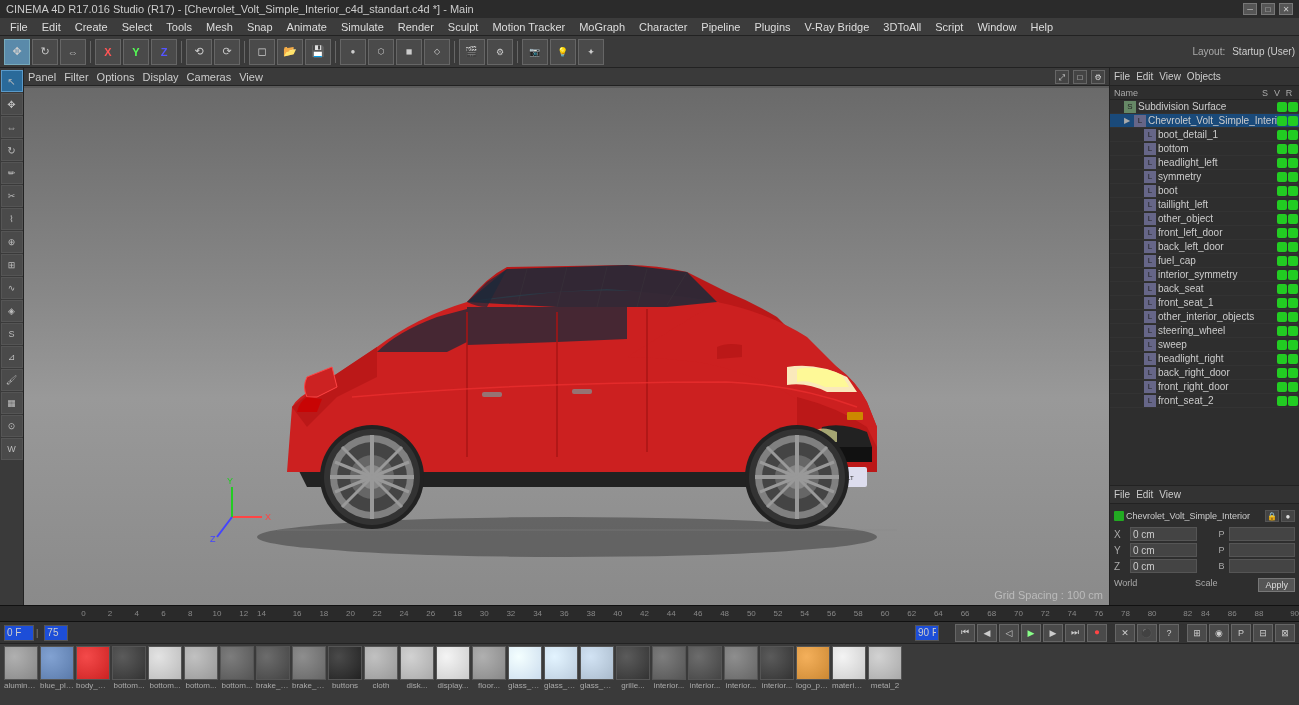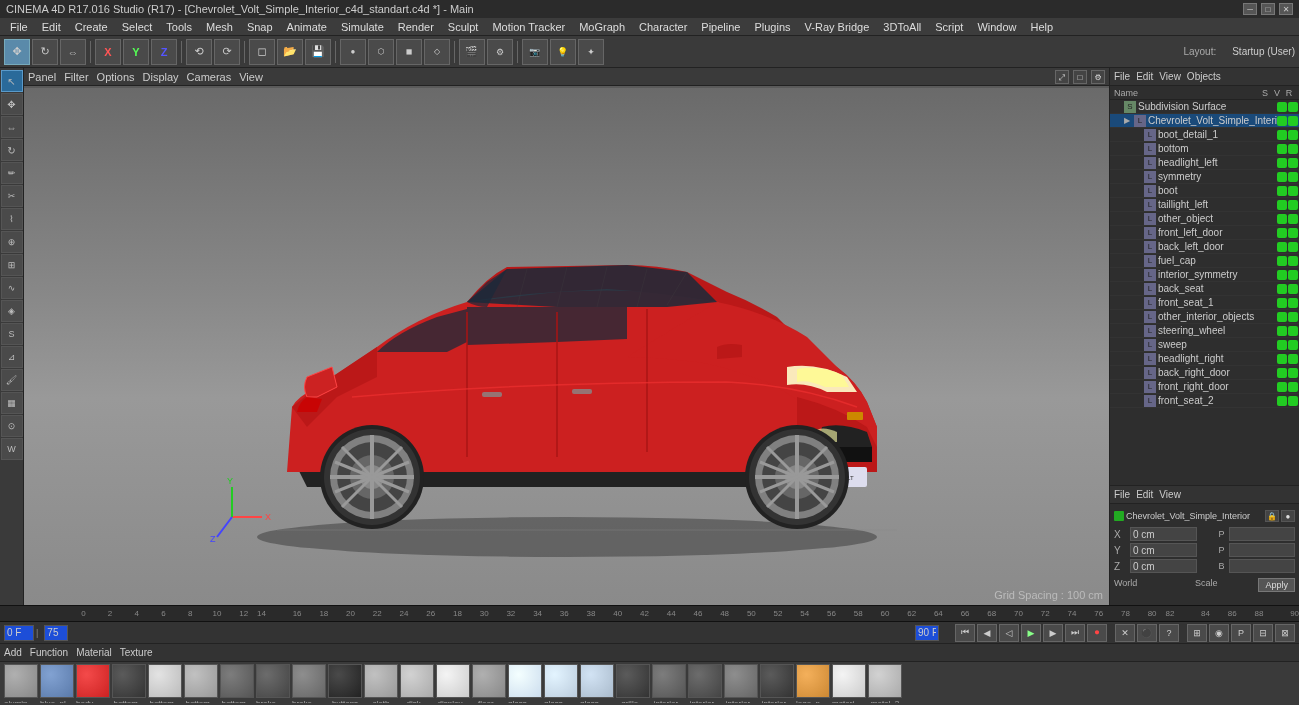--- a/index.html
+++ b/index.html
@@ -478,21 +478,21 @@
     <div class="toolbar-btn" style="font-size:8px;">◼</div>
     <div class="toolbar-btn" style="font-size:8px;">◇</div>
     <div class="toolbar-separator"></div>
     <div class="toolbar-btn" style="font-size:10px;">🎬</div>
     <div class="toolbar-btn" style="font-size:9px;">⚙</div>
     <div class="toolbar-separator"></div>
     <div class="toolbar-btn" style="font-size:9px;">📷</div>
     <div class="toolbar-btn" style="font-size:9px;">💡</div>
     <div class="toolbar-btn" style="font-size:9px;">✦</div>
     <div style="flex:1"></div>
-    <span style="font-size:10px;color:#aaa;margin-right:14px;">Layout:</span>
+    <span style="font-size:10px;color:#aaa;margin-right:5px;">Layout:</span>
     <span style="font-size:10px;color:#ccc;">Startup (User)</span>
   </div>
 
   <div id="content-area">
 
     <div id="left-toolbar">
       <div class="left-tool-btn left-tool-active">↖</div>
       <div class="left-tool-btn">✥</div>
       <div class="left-tool-btn">⇔</div>
       <div class="left-tool-btn">↻</div>
@@ -901,21 +901,21 @@
       <span class="tl-tick" style="flex: 1 1 0%; text-align: center;">62</span>
       <span class="tl-tick" style="flex: 1 1 0%; text-align: center;">64</span>
       <span class="tl-tick" style="flex: 1 1 0%; text-align: center;">66</span>
       <span class="tl-tick" style="flex: 1 1 0%; text-align: center;">68</span>
       <span class="tl-tick" style="flex: 1 1 0%; text-align: center;">70</span>
       <span class="tl-tick" style="flex: 1 1 0%; text-align: center;">72</span>
       <span class="tl-tick" style="flex: 1 1 0%; text-align: center;">74</span>
       <span class="tl-tick" style="flex: 1 1 0%; text-align: center;">76</span>
       <span class="tl-tick" style="flex: 1 1 0%; text-align: center;">78</span>
       <span class="tl-tick" style="flex: 1 1 0%; text-align: center;">80</span>
-      <span class="tl-tick" style="flex: 1 1 0%; text-align: left;">82</span>
+      <span class="tl-tick" style="flex: 1 1 0%; text-align: right;">82</span>
       <span class="tl-tick" style="flex: 1 1 0%; text-align: center;">84</span>
       <span class="tl-tick" style="flex: 1 1 0%; text-align: center;">86</span>
       <span class="tl-tick" style="flex: 1 1 0%; text-align: center;">88</span>
       <span class="tl-tick" style="flex: 1 1 0%; text-align: right;">90</span>
     </div>
 
   <div id="transport">
     <input type="text" class="transport-field" value="0 F" style="">
     <span style="font-size:9px;color:#888;margin-right:4px;">|</span>
     <input type="text" class="transport-field" value="75" style="width: 24px;">
@@ -935,27 +935,20 @@
     <div class="transport-btn">?</div>
     <div style="width:4px;"></div>
     <div class="transport-btn">⊞</div>
     <div class="transport-btn">◉</div>
     <div class="transport-btn">P</div>
     <div class="transport-btn">⊟</div>
     <div class="transport-btn">⊠</div>
   </div>
 
   <div id="material-bar">
-    <div id="material-bar-toolbar">
-
-    <span class="rp-menu-item">Add</span>
-        <span class="rp-menu-item">Function</span>
-        <span class="rp-menu-item">Material</span>
-        <span class="rp-menu-item">Texture</span>
-      </div>
     <div id="material-swatches">
 
     <div class="mat-swatch-wrap">
           <div class="mat-swatch" style="background: radial-gradient(circle at 30% 30%, rgb(176, 176, 176), rgb(136, 136, 136));"></div>
           <div class="mat-label">aluminu...</div>
         </div>
         <div class="mat-swatch-wrap">
           <div class="mat-swatch" style="background: radial-gradient(circle at 30% 30%, rgb(130, 162, 210), rgb(90, 122, 170));"></div>
           <div class="mat-label">blue_pla...</div>
         </div>

